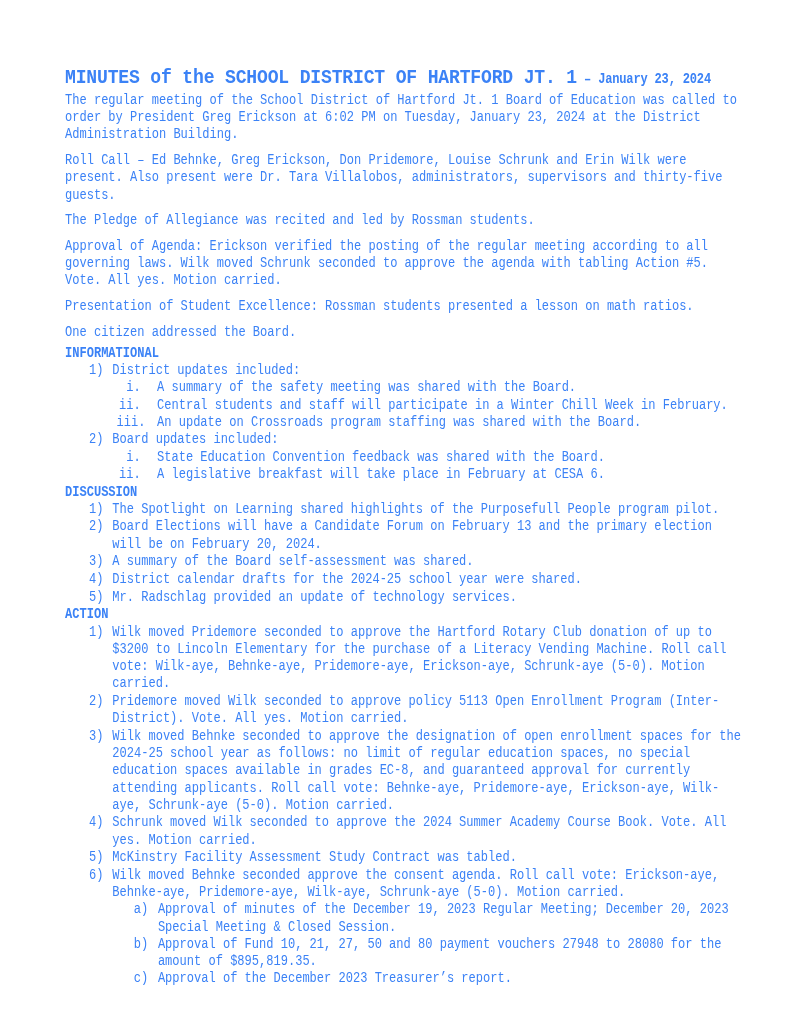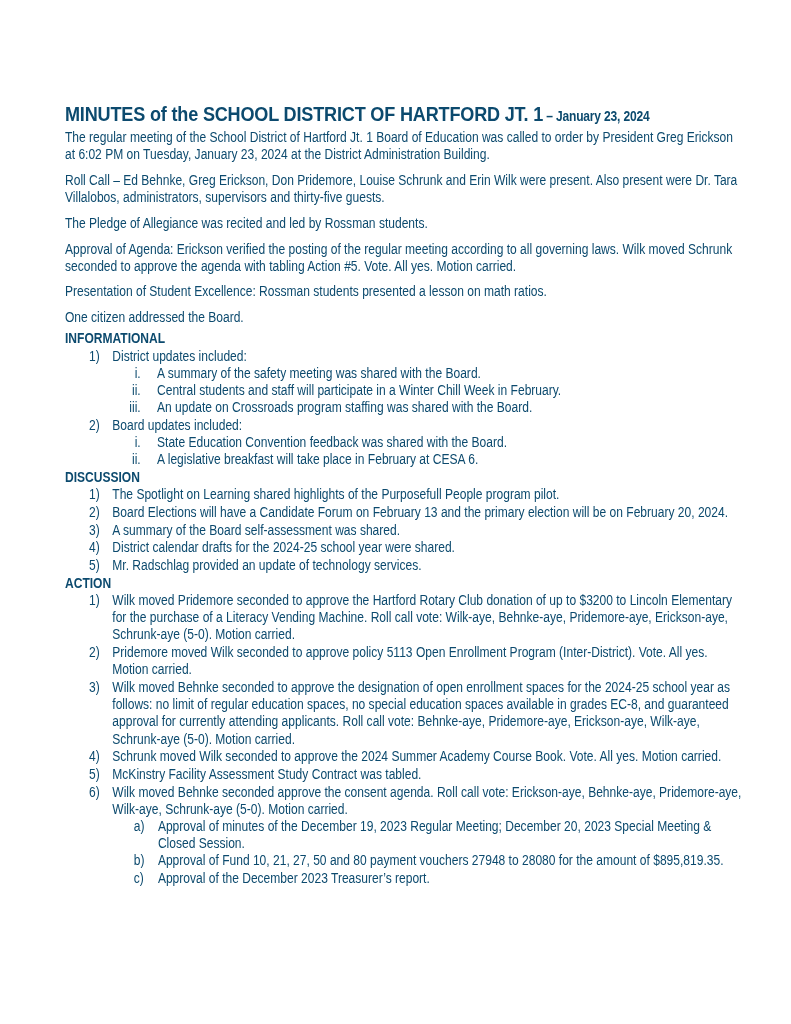--- a/index.html
+++ b/index.html
@@ -1,20 +1,20 @@
 <!DOCTYPE html>
 <html><head>
 <meta charset="utf-8">
 <style>
   html, body { margin:0; padding:0; background:#ffffff; }
   body { width:791px; height:1024px; overflow:hidden; position:relative; }
   .page {
     position:absolute; left:65px; top:66px; width:680px;
-    font-family:Liberation Sans, sans-serif; color:#0c4a6e;
-    font-size:14px; line-height:17.2px;margin-top:36px;
+    font-family:Liberation Mono, monospace; color:#3b82f6;
+    font-size:14px; line-height:17.2px;
   }
   .cond { display:block; transform:scaleX(0.86); transform-origin:0 0; width:116.3%; }
   h1 { margin:0 0 1px 0; font-size:21px; line-height:24px; font-weight:bold; letter-spacing:-0.2px; }
   h1 .date { font-size:14px; font-weight:bold; }
   p { margin:0 0 8.5px 0; }
   .sec { font-weight:bold; margin:0; }
   ol { list-style:none; margin:0; padding:0; }
   li.l1 { position:relative; padding-left:55px; margin:0 0 0.5px 0; }
   li.l1 > .num { position:absolute; left:28px; top:0; }
   li.l2 { position:relative; padding-left:107px; }

